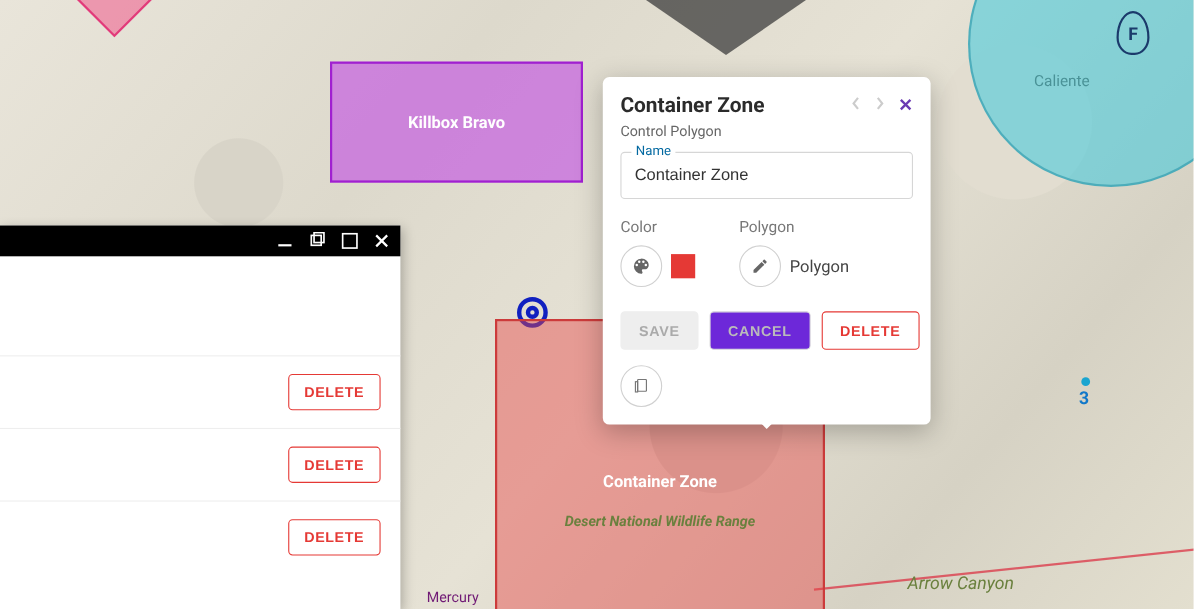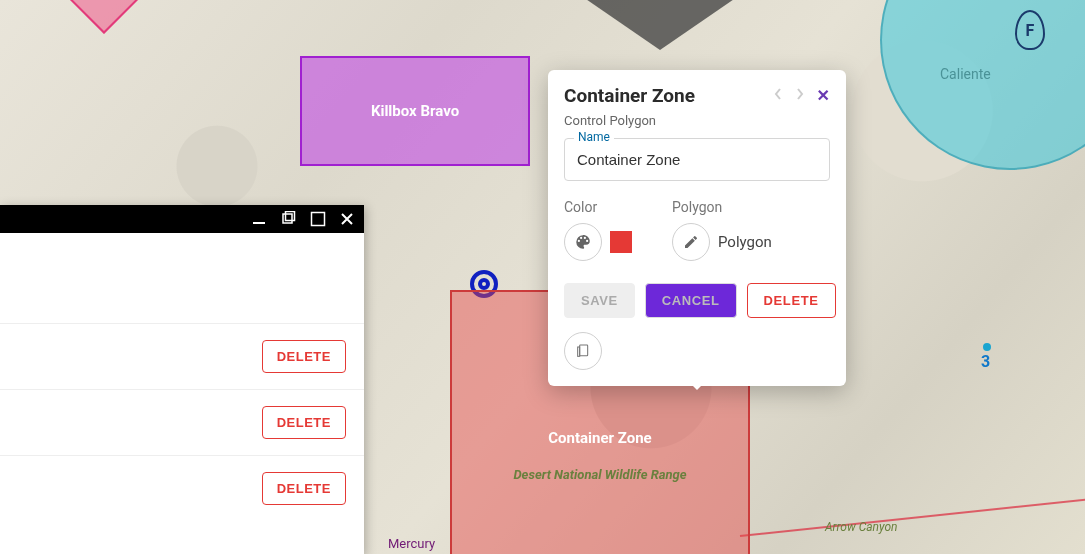--- a/index.html
+++ b/index.html
@@ -53,21 +53,21 @@
   .geom-val { font-size:15px; color:#444; }
   .btn-row { display:flex; align-items:flex-end; gap:10px; margin-top:22px; }
   .btn { font-size:13px; letter-spacing:.6px; font-weight:600; padding:9px 16px; border-radius:4px; border:1px solid transparent; cursor:pointer; }
   .btn-save { background:#eee; color:#aaa; border-color:#eee; cursor:not-allowed; }
   .btn-cancel { background:#6d28d9; color:#bbb; border:1px solid #ddd; }
   .btn-delete { margin-left:auto; background:#fff; color:#e53935; border:1px solid #e53935; }
   .extra-circle { margin-top:14px; }
 
   .caliente { position:absolute; color:#5b5143; font-size:14px; }
   .mercury { position:absolute; color:#701a75; font-size:13px; }
-  .arrow-canyon { position:absolute; color:#6a803e; font-style:italic; font-size:12px; }
+  .arrow-canyon { position:absolute; color:#6a803e; font-style:italic; font-size:16px; }
 </style>
 </head>
 <body>
 
 <div class="stage">
   <div class="map-bg"></div>
 
   <div class="road" style="left:740px; top:535px; width:420px; transform:rotate(-6deg);"></div>
 
   <div class="caliente" style="left:940px; top:66px;">Caliente</div>

